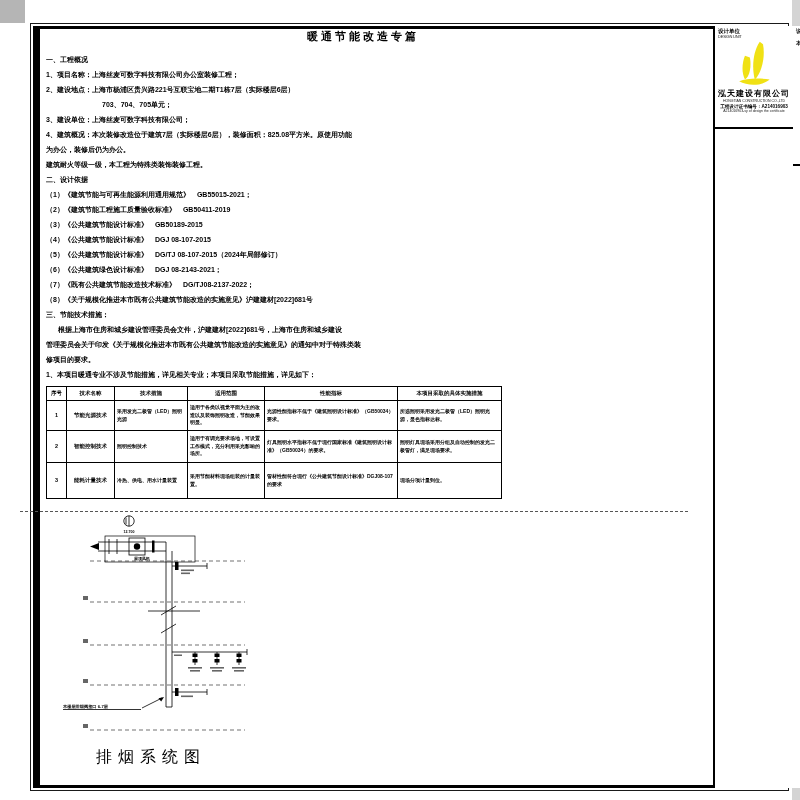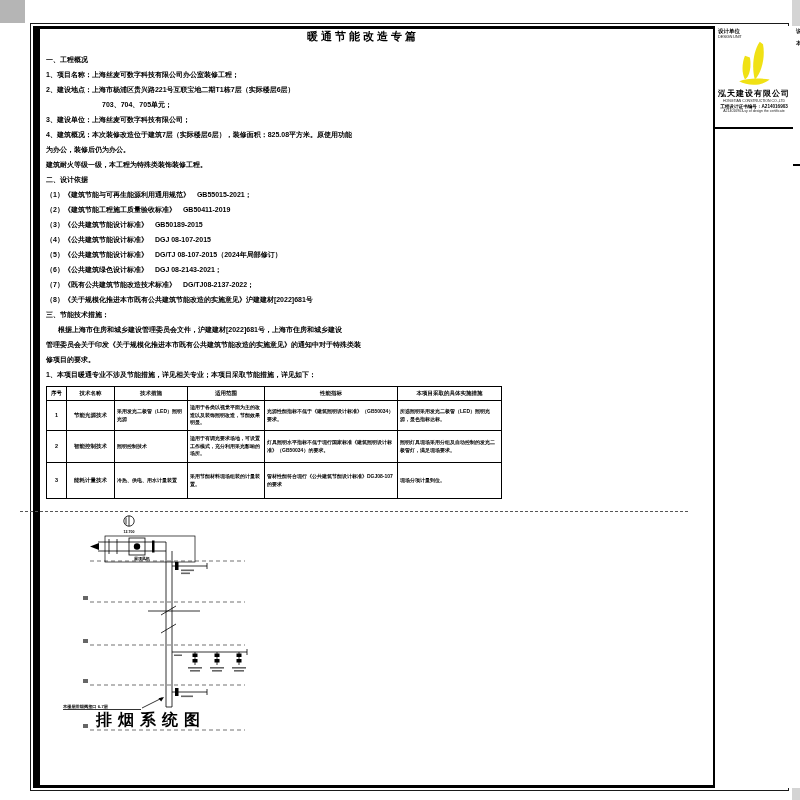--- a/index.html
+++ b/index.html
@@ -26,21 +26,21 @@
   .tbl tr.h1 { height:30px; } .tbl tr.h2 { height:32px; } .tbl tr.h3 { height:36px; }
 
   .fold-line { position:absolute; left:20px; top:511px; width:668px; border-top:1.5px dashed #555; }
 
   .diag { position:absolute; left:45px; top:500px; }
   .diag line,.diag rect,.diag circle,.diag polyline,.diag path { stroke:#000; fill:none; stroke-width:.8; }
   .diag .dash { stroke:#333; stroke-width:.7; stroke-dasharray:4 3; }
   .diag .f { fill:#000; stroke:none; }
   .diag .m { fill:#666; stroke:none; }
   .diag text { font-size:4px; fill:#000; stroke:none; font-weight:600; font-family:"Liberation Sans",sans-serif; }
-  .diag-caption { position:absolute; left:96px; top:710px; font-family:"Liberation Serif","DejaVu Serif",serif; font-size:16px; font-weight:700; letter-spacing:6px; }
+  .diag-caption { position:absolute; left:96px; top:747px; font-family:"Liberation Serif","DejaVu Serif",serif; font-size:16px; font-weight:400; letter-spacing:6px; }
 
   
   .sb { position:absolute; left:688px; top:26px; width:101px; height:762px; border-left:2px solid #000; display:flex; flex-direction:row; background:#fff;margin-left:25px; }
   .sec { border-bottom:2px solid #000; position:relative; padding:2px 3px; flex:none; overflow:hidden; }
   .sec.last { border-bottom:none; }
   .lbl { font-size:5.5px; font-weight:700; line-height:1.25; }
   .en  { font-size:4px; color:#222; line-height:1.2; letter-spacing:-0.2px; }
   .s-du { height:103px; text-align:left; }
   .logo { display:block; margin:1px auto 0; }
   .company { text-align:center; font-size:8px; font-weight:700; letter-spacing:1px; margin-top:1px; }

